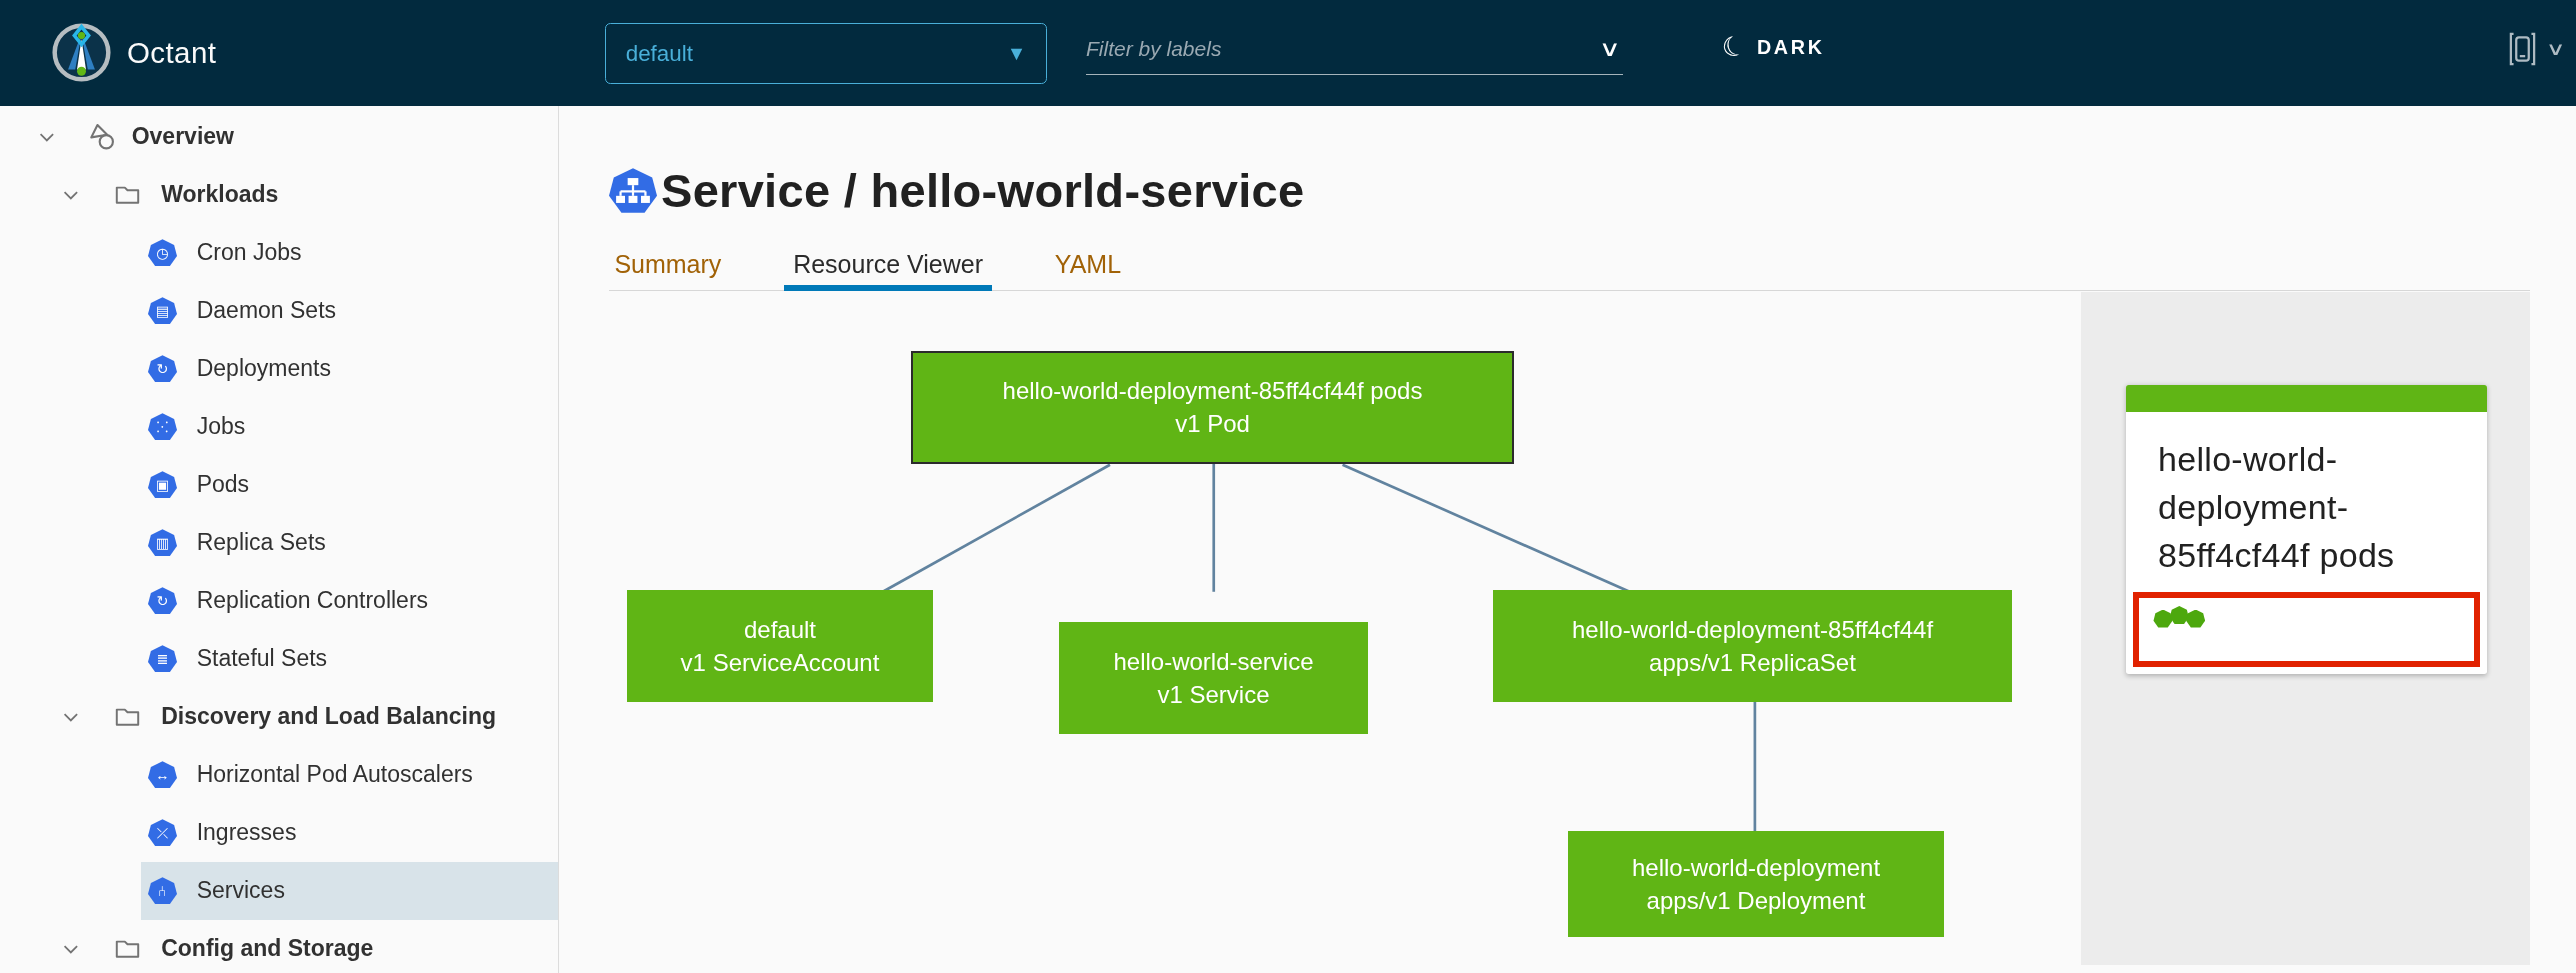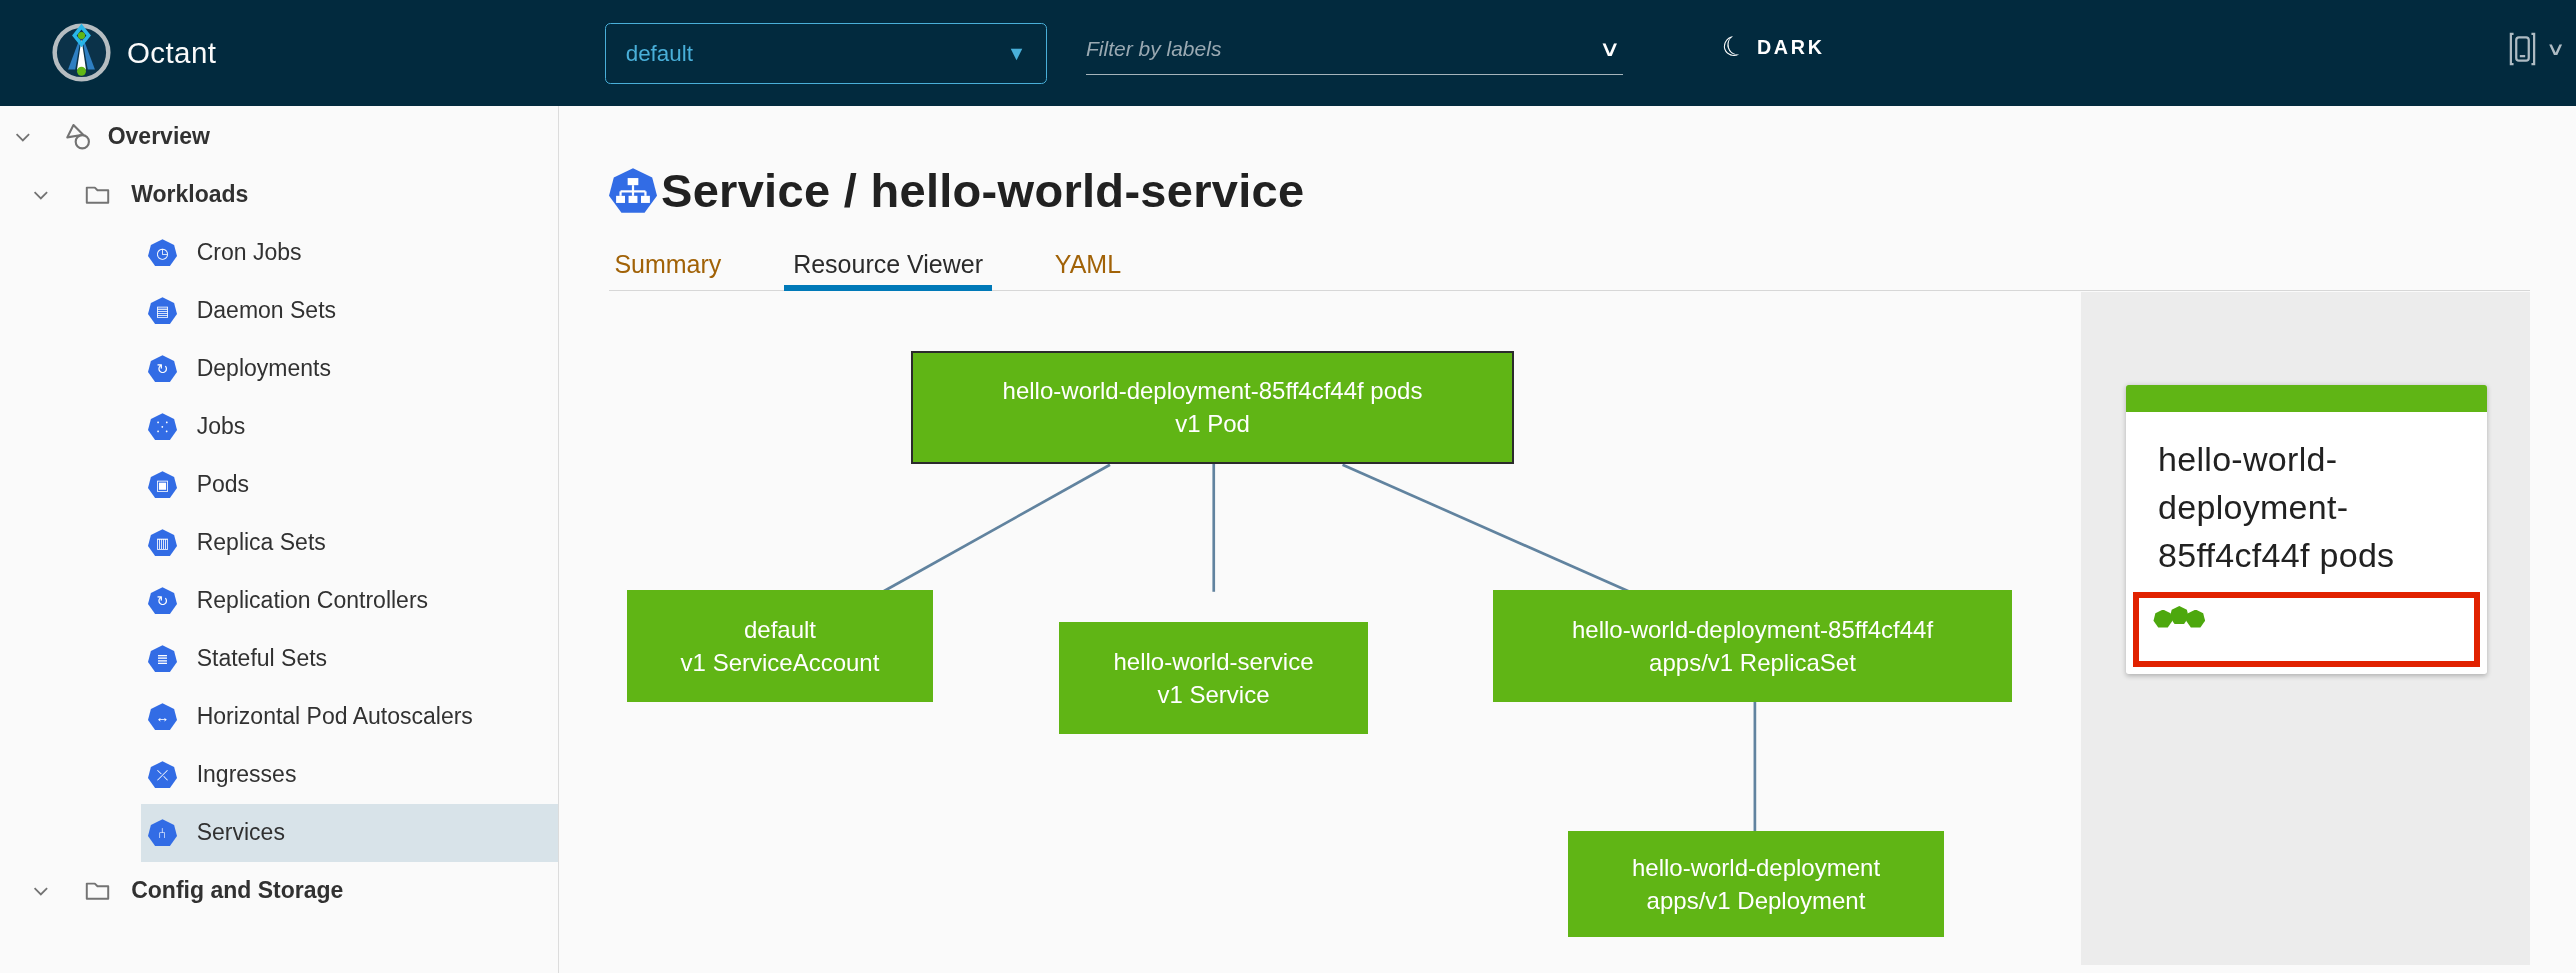--- a/index.html
+++ b/index.html
@@ -32,24 +32,24 @@
 
   
   .app-body { display:flex; width:2576px; height:867px; }
 
   
   .sidebar { width:559px; height:100%; background:#fafafa; border-right:0.9px solid #dcdcdc;
              padding-top:1.8px; flex:none; }
   .srow { display:flex; align-items:center; height:58px; color:#313131; font-size:23px;
           cursor:pointer; white-space:nowrap; }
   .srow .lbl { margin-left:21.5px; }
-  .lvl0 { padding-left:13px; font-weight:600; }
+  .lvl0 { padding-left:37px; font-weight:600; }
   .lvl0 .ovicon { margin-left:29px; }
   .lvl0 .lbl { margin-left:16px; }
-  .lvl1 { padding-left:31px; font-weight:600; }
+  .lvl1 { padding-left:61px; font-weight:600; }
   .lvl1 .folder { margin-left:34px; }
   .lvl2 { padding-left:148px; }
   .lvl2 .lbl { margin-left:19.7px; }
   .srow.selected { background:linear-gradient(90deg, rgba(0,0,0,0) 0 141px, #d8e3e9 141px 100%); }
   .chev { width:19.7px; height:19.7px; flex:none; }
   .hept { width:29px; height:27px; flex:none; background:#326ce5; color:#fff;
           clip-path:polygon(50% 0,90% 21%,100% 62%,75% 100%,25% 100%,0 62%,10% 21%);
           display:flex; align-items:center; justify-content:center; font-size:14.3px; line-height:1; }
   .hept.flip span { display:inline-block; transform:rotate(180deg); }
 
@@ -201,20 +201,29 @@
         </span>
       <span class="lbl">Replication Controllers</span>
     </div>
     <div class="srow lvl2">
       <span class="hept">
           <span>≣</span>
         </span>
       <span class="lbl">Stateful Sets</span>
     </div>
 
+    <div class="srow lvl1">
+      <svg class="chev" viewBox="0 0 22 22">
+          <polyline points="4,8 11,15 18,8" fill="none" stroke="#737373" stroke-width="2"></polyline>
+        </svg>
+      <svg class="folder" width="25" height="21.5" viewBox="0 0 28 24">
+        <path d="M2 4 h9 l3 3 h12 v14 h-24 z" fill="none" stroke="#737373" stroke-width="2.2" stroke-linejoin="round"></path>
+      </svg>
+      <span class="lbl">Discovery and Load Balancing</span>
+    </div>
 
     <div class="srow lvl2">
       <span class="hept">
           <span>↔</span>
         </span>
       <span class="lbl">Horizontal Pod Autoscalers</span>
     </div>
     <div class="srow lvl2">
       <span class="hept">
           <span>⤫</span>

